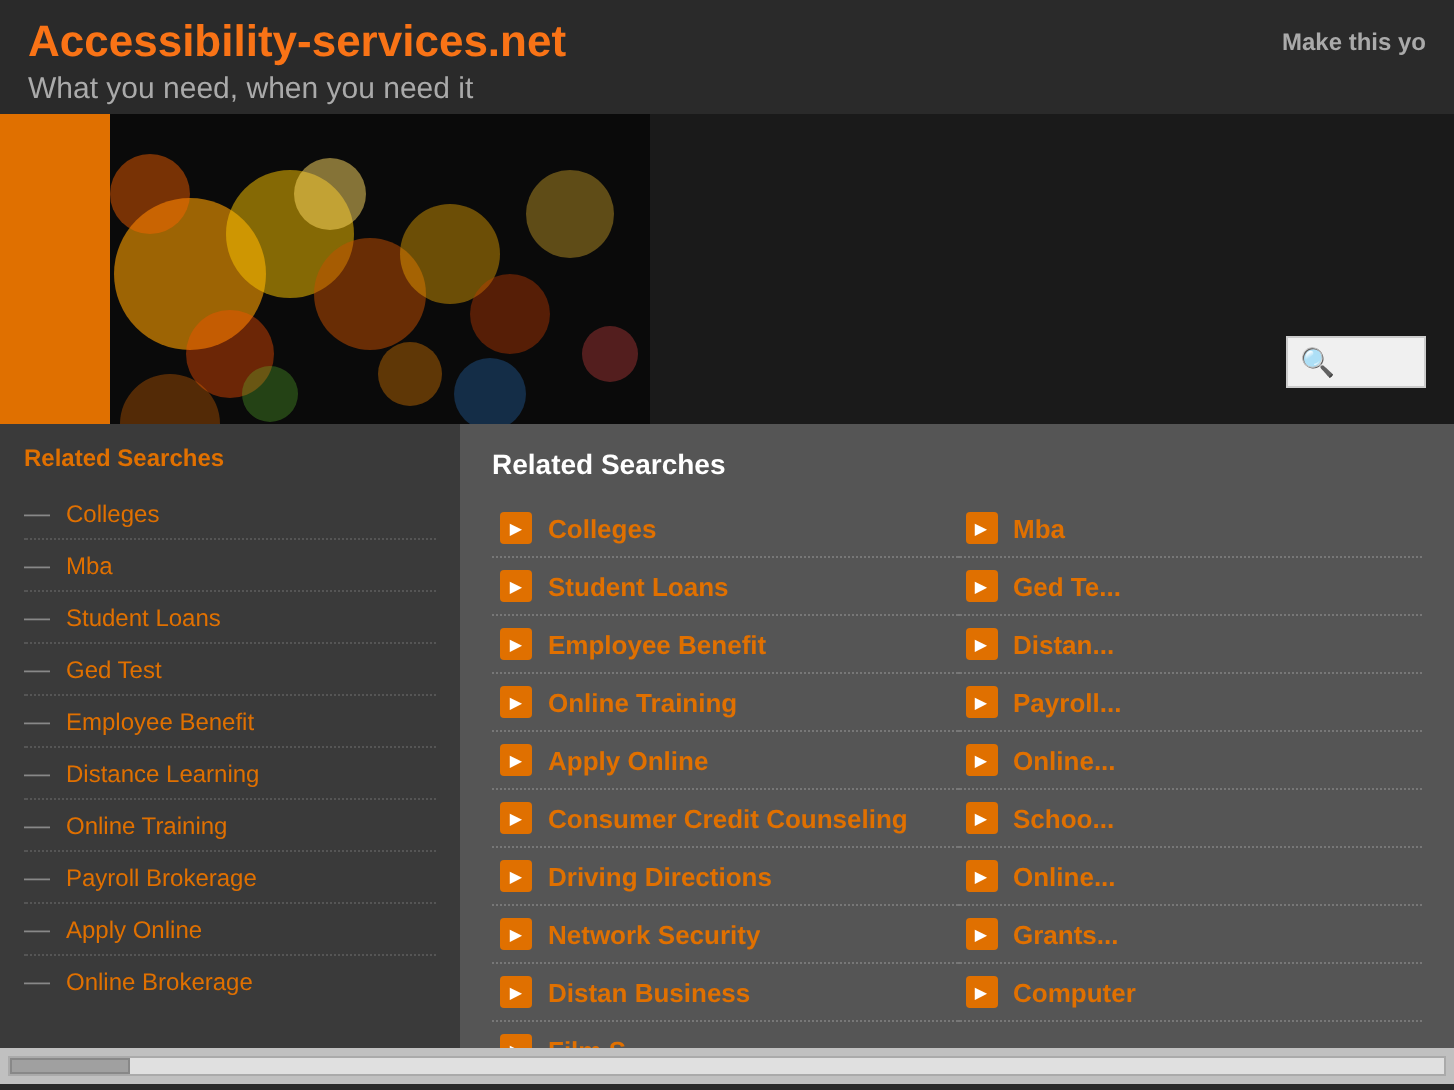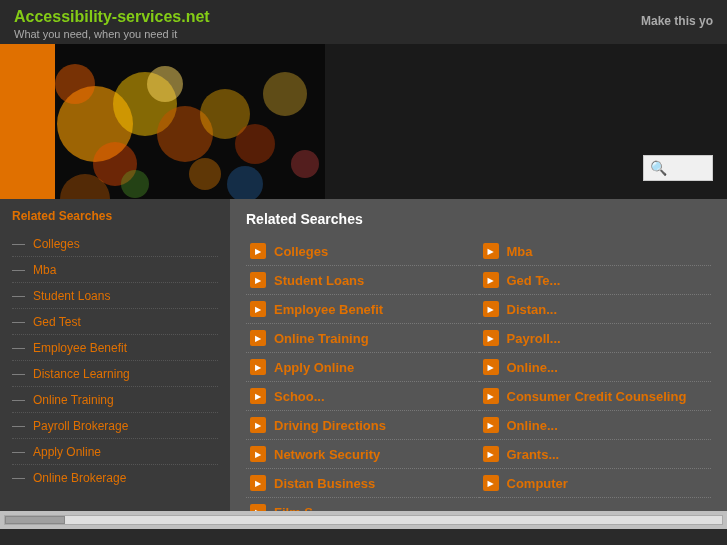--- a/index.html
+++ b/index.html
@@ -14,27 +14,27 @@
 
     
     .header {
       background: #2a2a2a;
       padding: 8px 14px 4px 14px;
       display: flex;
       justify-content: space-between;
       align-items: flex-start;
     }
     .header-left h1 {
-      color: #84cc16;
-      font-size: 16px;
+      color: #f97316;
+      font-size: 22px;
       font-weight: bold;
     }
     .header-left p {
       color: #aaaaaa;
-      font-size: 11px;
+      font-size: 15px;
       margin-top: 2px;
     }
     .header-right {
       color: #aaaaaa;
       font-size: 12px;
       padding-top: 6px;
       font-weight: bold;
     }
 
     
@@ -324,25 +324,25 @@
         <div class="related-icon"></div>
         <span class="related-link">Apply Online</span>
       </div>
       <div class="related-item">
         <div class="related-icon"></div>
         <span class="related-link">Online...</span>
       </div>
 
       <div class="related-item">
         <div class="related-icon"></div>
+        <span class="related-link">Consumer Credit Counseling</span>
+      </div>
+      <div class="related-item">
+        <div class="related-icon"></div>
         <span class="related-link">Schoo...</span>
-      </div>
-      <div class="related-item">
-        <div class="related-icon"></div>
-        <span class="related-link">Consumer Credit Counseling</span>
       </div>
 
       <div class="related-item">
         <div class="related-icon"></div>
         <span class="related-link">Driving Directions</span>
       </div>
       <div class="related-item">
         <div class="related-icon"></div>
         <span class="related-link">Online...</span>
       </div>

